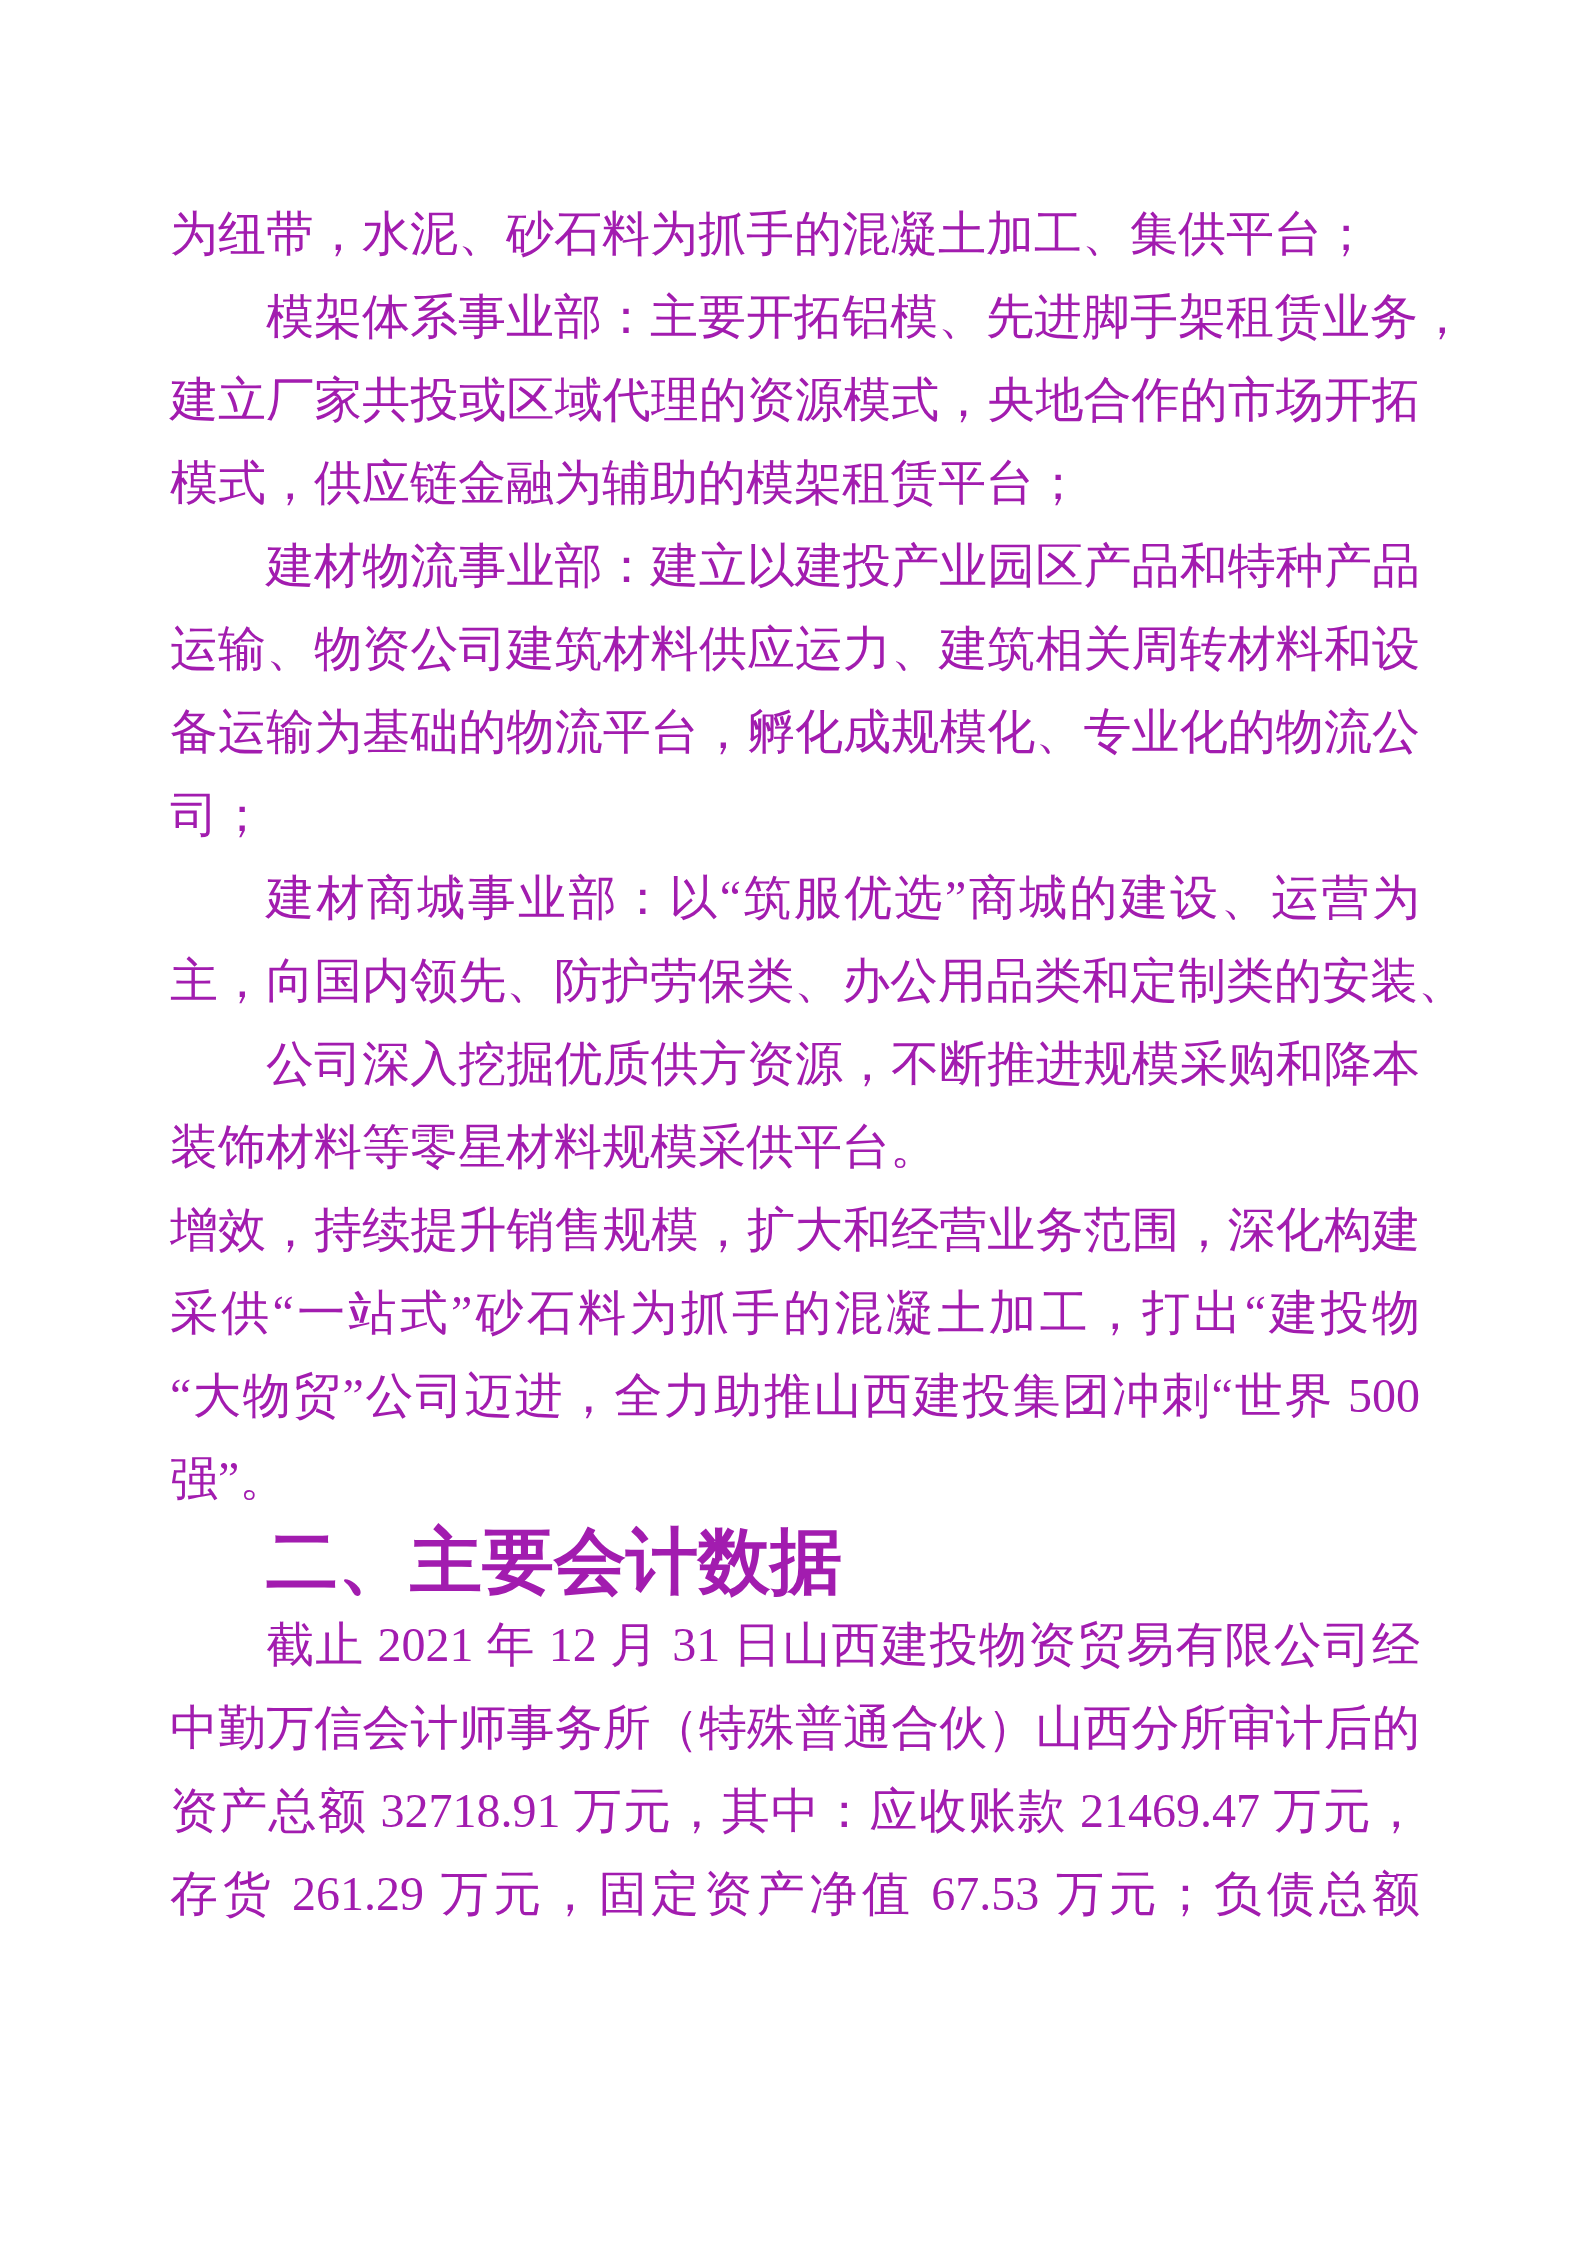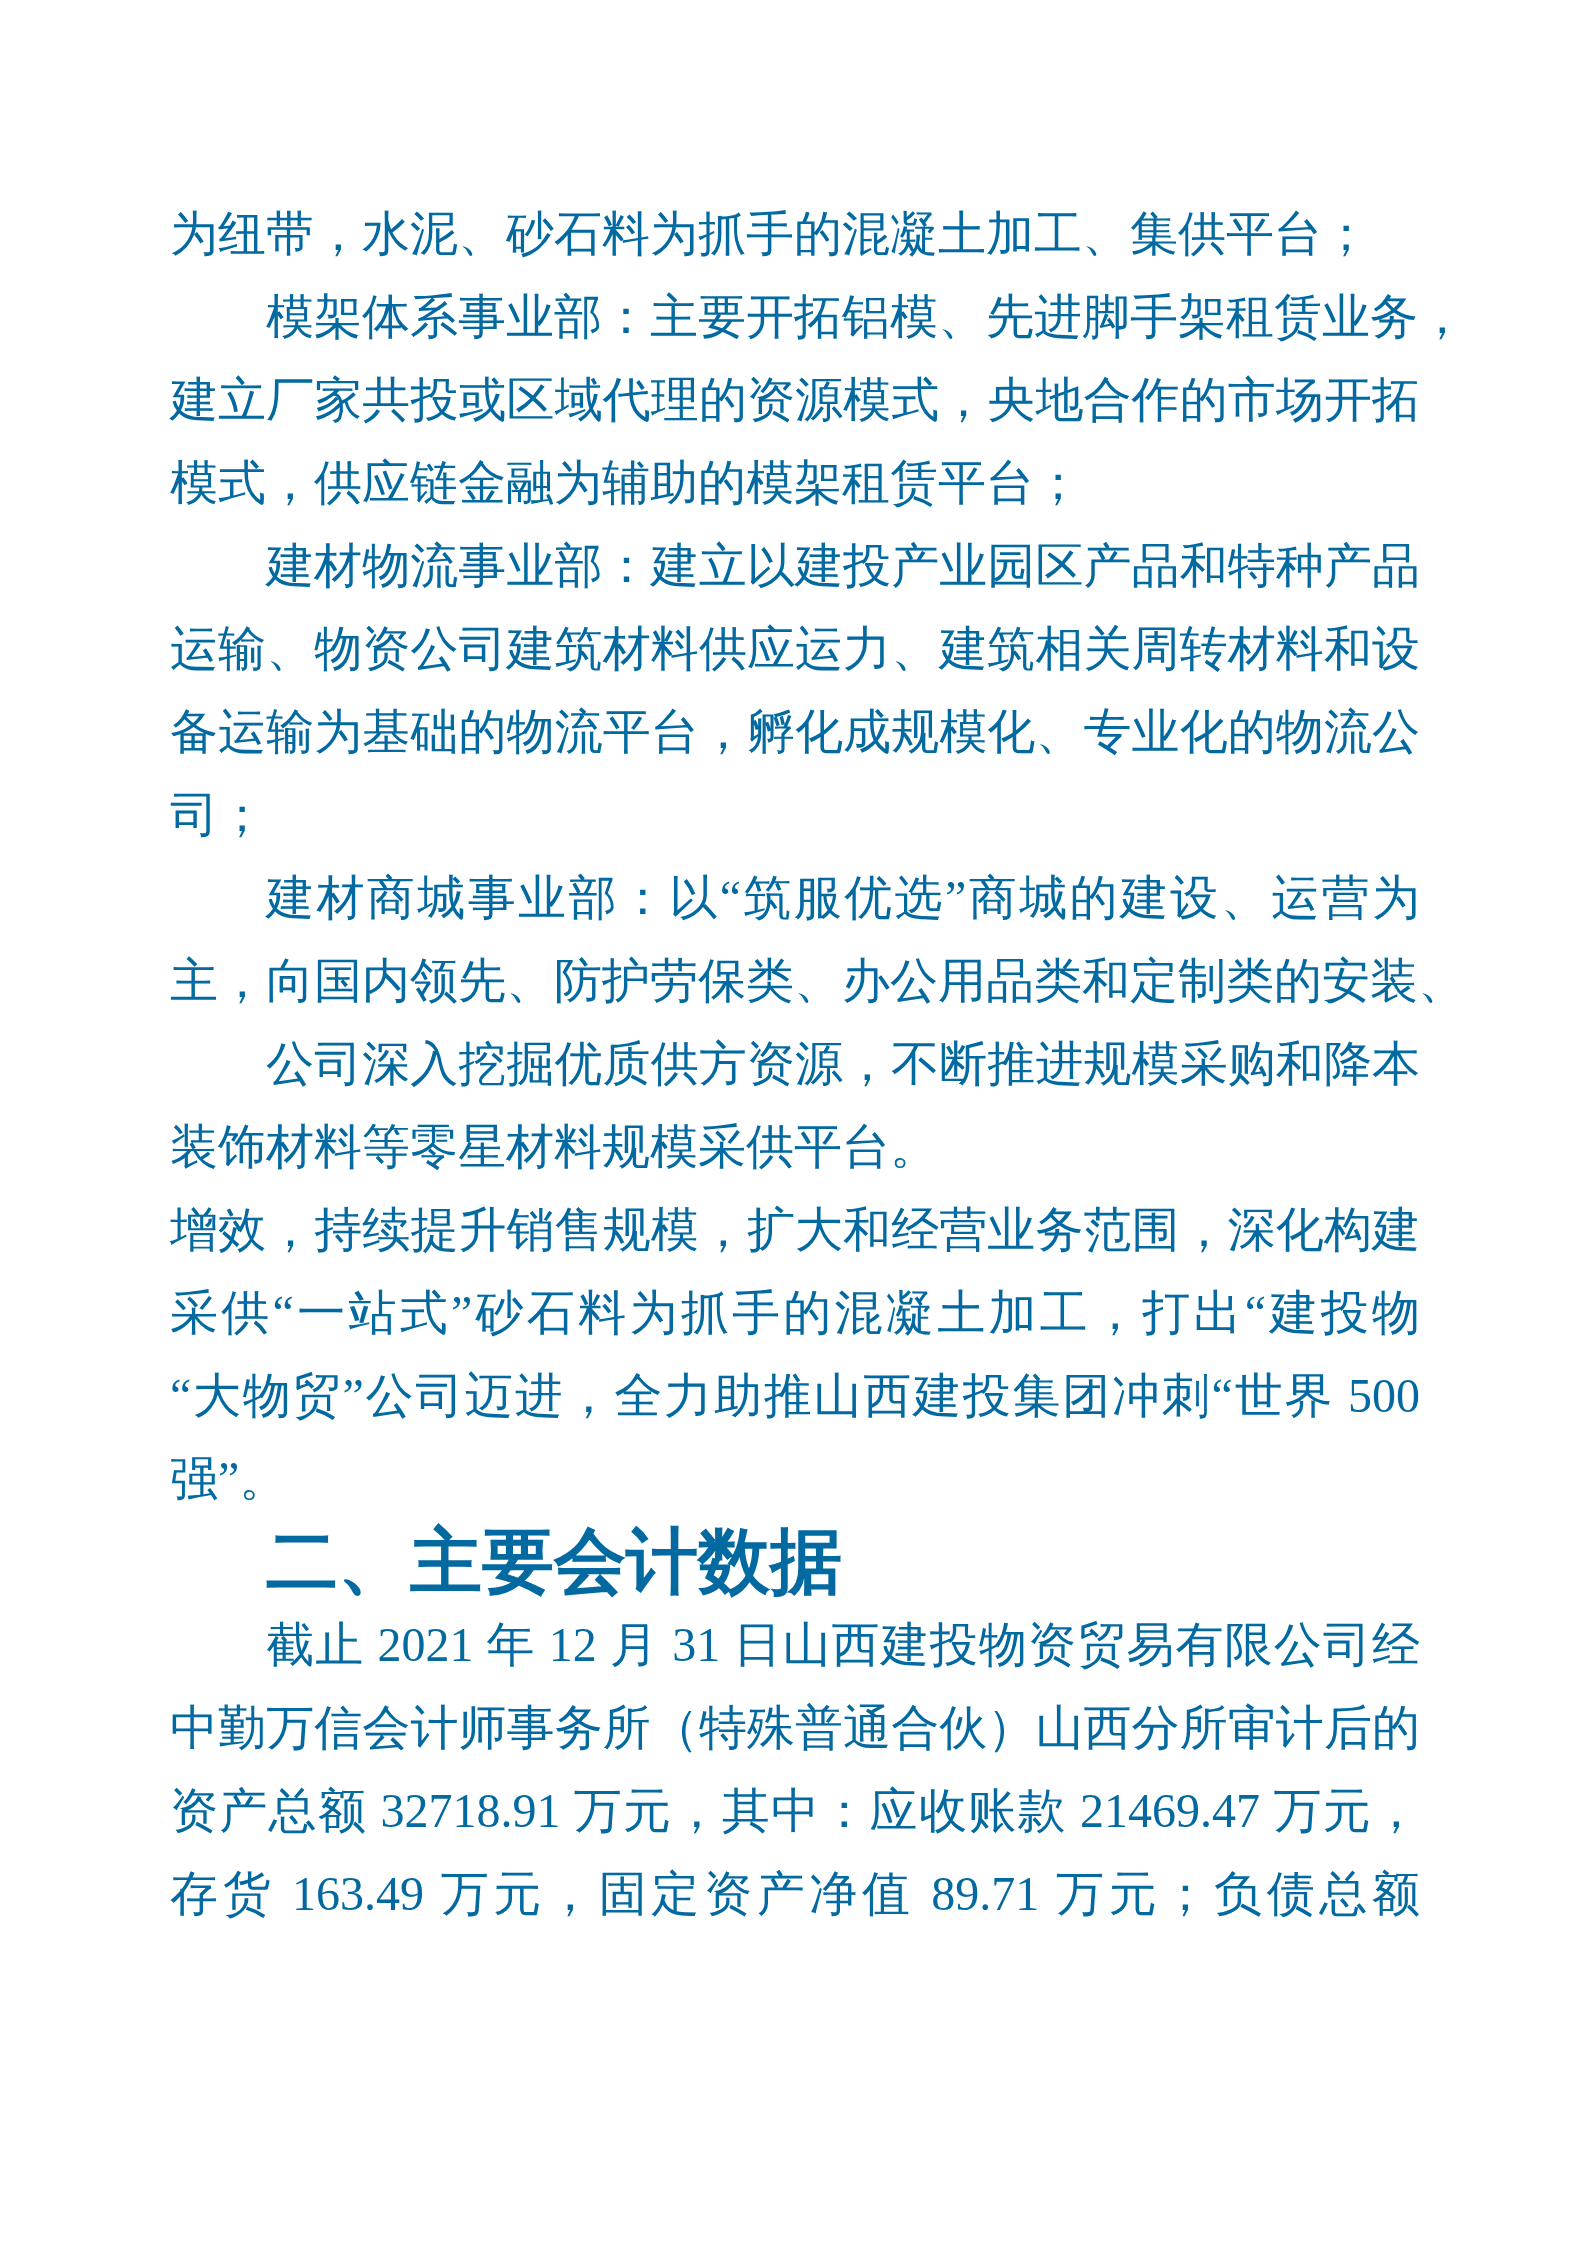--- a/index.html
+++ b/index.html
@@ -5,21 +5,21 @@
   html, body {
     margin: 0;
     padding: 0;
     background: #ffffff;
   }
   .page {
     position: relative;
     width: 1587px;
     height: 2245px;
     background: #ffffff;
-    color: #0369a1;
+    color: #a21caf;
     overflow: hidden;
   }
   .content {
     position: absolute;
     left: 170px;
     top: 192px;
     width: 1250px;
     font-family: "Liberation Serif", "DejaVu Serif", serif;
     font-size: 48px;
   }
@@ -66,15 +66,15 @@
     <p class="ln ind">公司深入挖掘优质供方资源，不断推进规模采购和降本</p>
     <p class="ln end">装饰材料等零星材料规模采供平台。</p>
     <p class="ln">增效，持续提升销售规模，扩大和经营业务范围，深化构建</p>
     <p class="ln">采供“一站式”砂石料为抓手的混凝土加工，打出“建投物</p>
     <p class="ln">“大物贸”公司迈进，全力助推山西建投集团冲刺“世界 500</p>
     <p class="ln end">强”。</p>
     <h2 class="ln hd ind">二、主要会计数据</h2>
     <p class="ln ind">截止 2021 年 12 月 31 日山西建投物资贸易有限公司经</p>
     <p class="ln">中勤万信会计师事务所（特殊普通合伙）山西分所审计后的</p>
     <p class="ln">资产总额 32718.91 万元，其中：应收账款 21469.47 万元，</p>
-    <p class="ln">存货 163.49 万元，固定资产净值 89.71 万元；负债总额</p>
+    <p class="ln">存货 261.29 万元，固定资产净值 67.53 万元；负债总额</p>
   </div>
 </div>
 
 </body></html>

